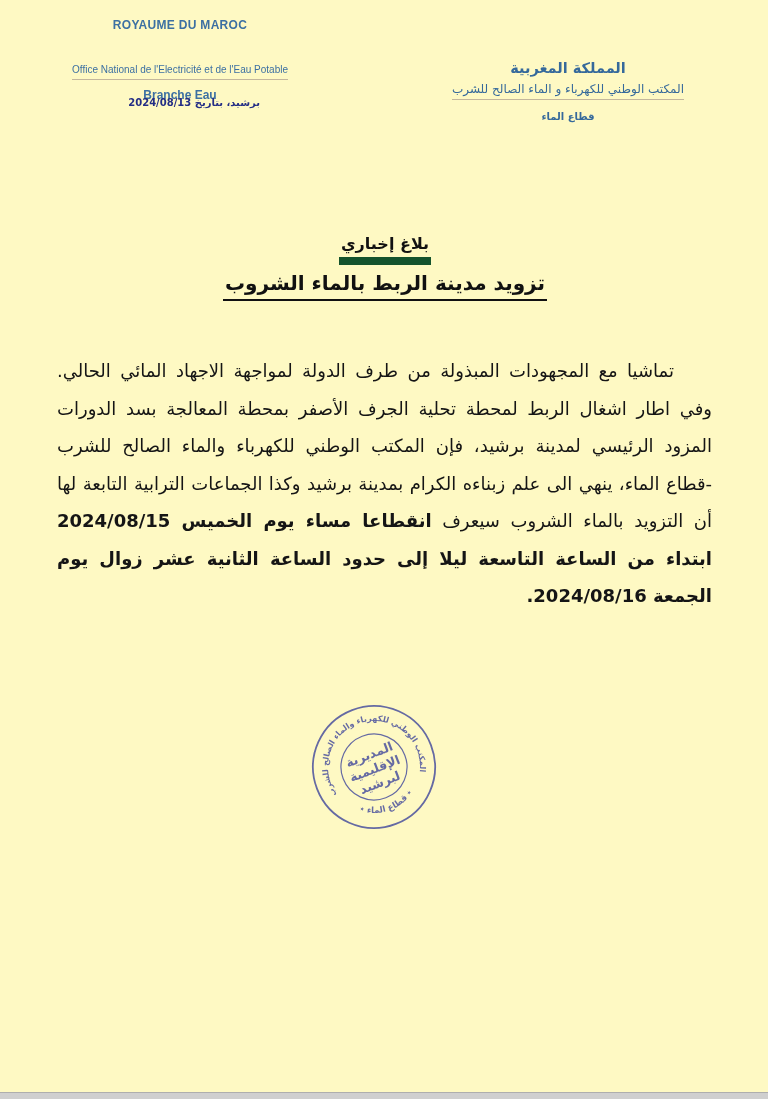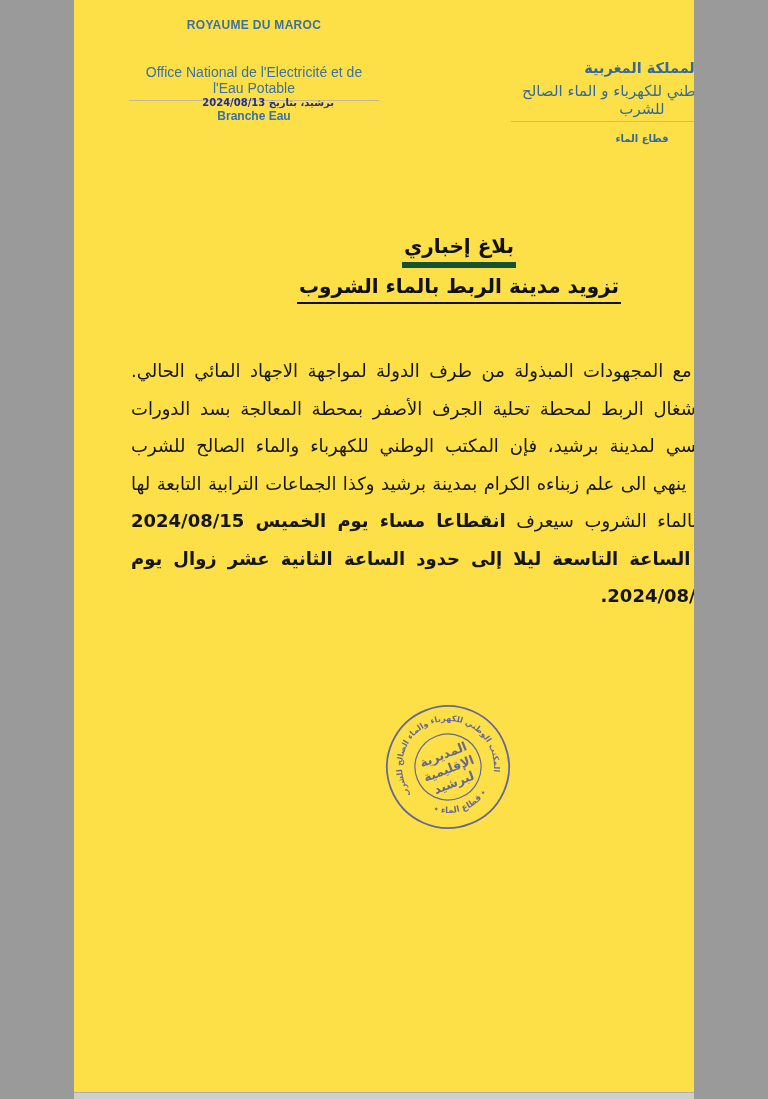--- a/index.html
+++ b/index.html
@@ -2,66 +2,66 @@
 <html lang="ar"><head>
 <meta charset="utf-8">
 <style>
   html,body{margin:0;padding:0;}
   body{
     background:#9a9a9a;
     font-family:"DejaVu Sans", sans-serif;
   }
   .page{
     position:relative;
-    width:620px;
+    width:768px;
     height:1099px;
     margin:0 auto;
-    background:#fde047;
+    background:#fef9c3;
     overflow:hidden;
     text-decoration:underline;
   }
 
   
   .header-left{
     position:absolute; left:55px; top:18px; width:250px;
     text-align:center; color:#3c70a2;
     font-family:"Liberation Sans", sans-serif;
   }
   .header-left .h1{font-size:12px; font-weight:bold; letter-spacing:.3px;}
   .header-left .h2{
-    display:inline-block; font-size:14px; margin-top:14px;
+    display:inline-block; font-size:10px; margin-top:14px;
     padding-bottom:4px; border-bottom:1px solid #c3b79c;
   }
   .header-left .h3{font-size:12px; font-weight:bold; margin-top:8px;}
 
   .header-right{
     position:absolute; left:437px; top:12px; width:262px;
     text-align:center; color:#35699b;margin-top:48px;
   }
   .header-right .h1{font-size:14.5px; font-weight:bold;}
   .header-right .h2{
-    display:inline-block; font-size:15px; margin-top:6px;
+    display:inline-block; font-size:12px; margin-top:6px;
     padding-bottom:3px; border-bottom:1px solid #c3b79c;
   }
   .header-right .h3{font-size:10px; font-weight:bold; margin-top:11px;}
 
   .date-line{
     position:absolute; left:70px; top:97px; width:190px;
     direction:rtl; 
     color:#232d85; font-weight:bold; font-size:10px;
   }
 
   
   .title-block{
     position:absolute; left:60px; top:234px; width:650px; text-align:center;
     color:#111;
   }
   .title-block .t1{
-    display:inline-block; font-size:20px; font-weight:bold;
-    border-bottom:6px solid #14532d; padding:0 2px 4px 2px;
+    display:inline-block; font-size:16px; font-weight:bold;
+    border-bottom:8px solid #14532d; padding:0 2px 4px 2px;
   }
   .title-block .t2{
     display:block; margin-top:6px;
   }
   .title-block .t2 span{
     display:inline-block; font-size:20px; font-weight:bold;
     border-bottom:2px solid #111; padding:0 2px 4px 2px;
   }
 
   

